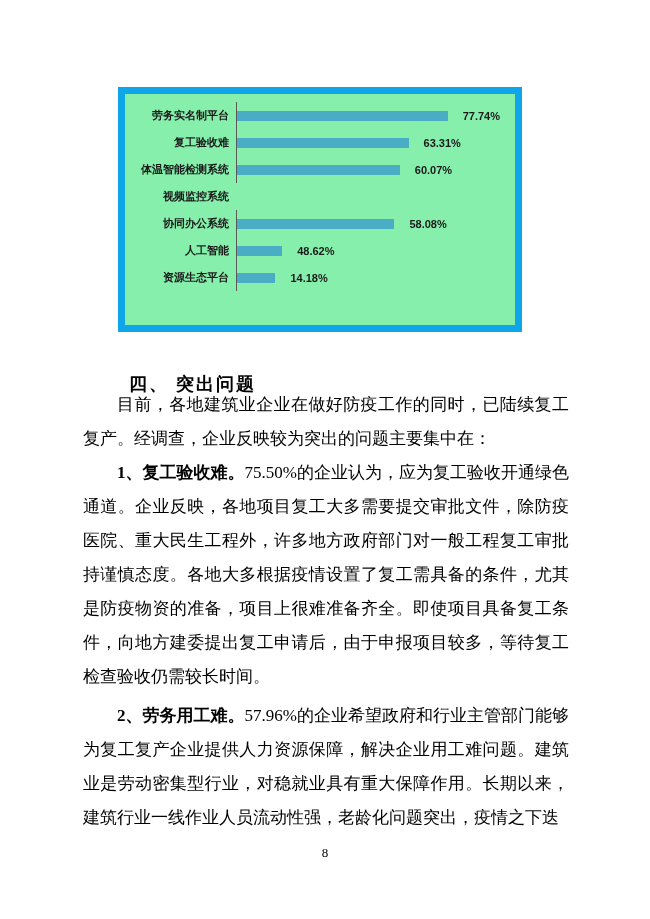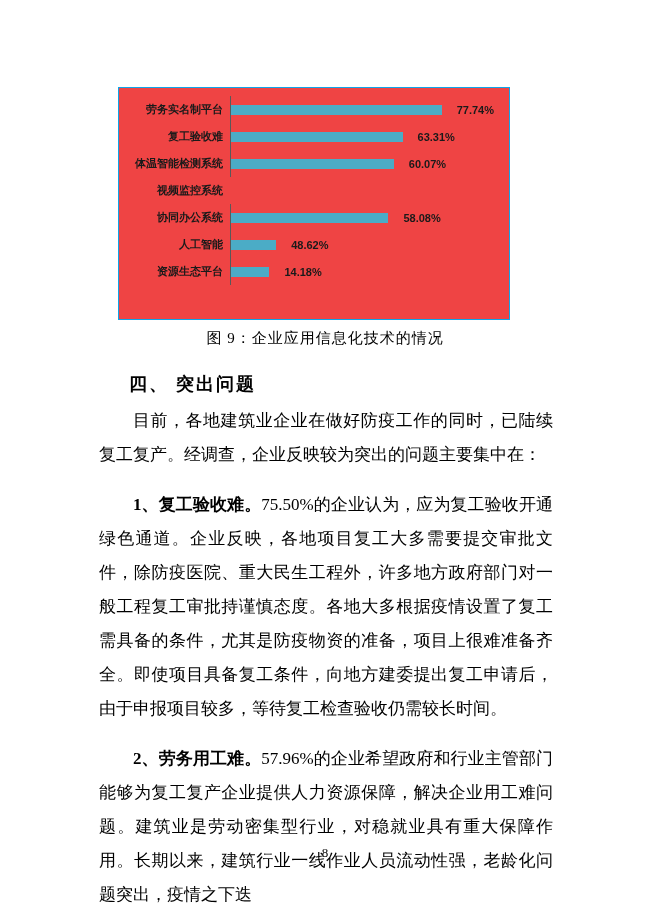--- a/index.html
+++ b/index.html
@@ -8,22 +8,22 @@
     width:650px;height:919px;
     background:#ffffff;
     font-family:"Liberation Serif","DejaVu Serif",serif;
     color:#000;
     overflow:hidden;
   }
   
   .chart-box{
     position:absolute;left:118px;top:87px;
     width:390px;height:231px;
-    border:1px solid #0ea5e9;
-    background:#ef4444;
+    border:7px solid #0ea5e9;
+    background:#86efac;
   }
   .chart-rows{position:absolute;top:8px;left:0;right:4px;}
   .crow{display:flex;align-items:center;height:27px;}
   .clab{
     width:104px;flex:none;text-align:right;padding-right:7px;
     font-family:"Liberation Sans","DejaVu Sans",sans-serif;
     font-weight:bold;font-size:11px;color:#1a1a1a;white-space:nowrap;
   }
   .ctrack{
     flex:1;height:27px;display:flex;align-items:center;
@@ -45,21 +45,21 @@
     position:absolute;top:360px;left:117px;margin:12px;
     font-family:"Liberation Sans","DejaVu Sans",sans-serif;
     font-size:18px;font-weight:bold;letter-spacing:2px;
   }
   
   .body-text{
     position:absolute;left:83px;top:388px;width:486px;
     font-size:17px;line-height:34px;
     text-align:justify;text-justify:inter-character;
   }
-  .para{margin:16px;text-indent:2em;}
+  .para{margin:0;text-indent:2em;}
   .para.gap{margin-top:5px;}
   .lead{font-weight:bold;}
   
   .page-number{
     position:absolute;top:845px;left:0;width:100%;
     text-align:center;font-size:13px;
   }
 </style>
 </head>
 <body>
@@ -109,21 +109,20 @@
         <div class="crow">
           <span class="clab">资源生态平台</span>
           <div class="ctrack">
             <div class="cbar" style="width: 38.4278px; background: rgb(75, 172, 198);"></div>
             <span class="cval">14.18%</span>
           </div>
         </div>
       </div>
   </div>
 
-  <div class="caption">图 9：企业应用信息化技术的情况</div>
 
   <h2 class="heading">四、 突出问题</h2>
 
   <div class="body-text">
     <p class="para"><span class="lead"></span><span>目前，各地建筑业企业在做好防疫工作的同时，已陆续复工复产。经调查，企业反映较为突出的问题主要集中在：</span></p>
     <p class="para"><span class="lead">1、复工验收难。</span><span>75.50%的企业认为，应为复工验收开通绿色通道。企业反映，各地项目复工大多需要提交审批文件，除防疫医院、重大民生工程外，许多地方政府部门对一般工程复工审批持谨慎态度。各地大多根据疫情设置了复工需具备的条件，尤其是防疫物资的准备，项目上很难准备齐全。即使项目具备复工条件，向地方建委提出复工申请后，由于申报项目较多，等待复工检查验收仍需较长时间。</span></p>
     <p class="para gap"><span class="lead">2、劳务用工难。</span><span>57.96%的企业希望政府和行业主管部门能够为复工复产企业提供人力资源保障，解决企业用工难问题。建筑业是劳动密集型行业，对稳就业具有重大保障作用。长期以来，建筑行业一线作业人员流动性强，老龄化问题突出，疫情之下迭</span></p>
   </div>
 
   <div class="page-number">8</div>

